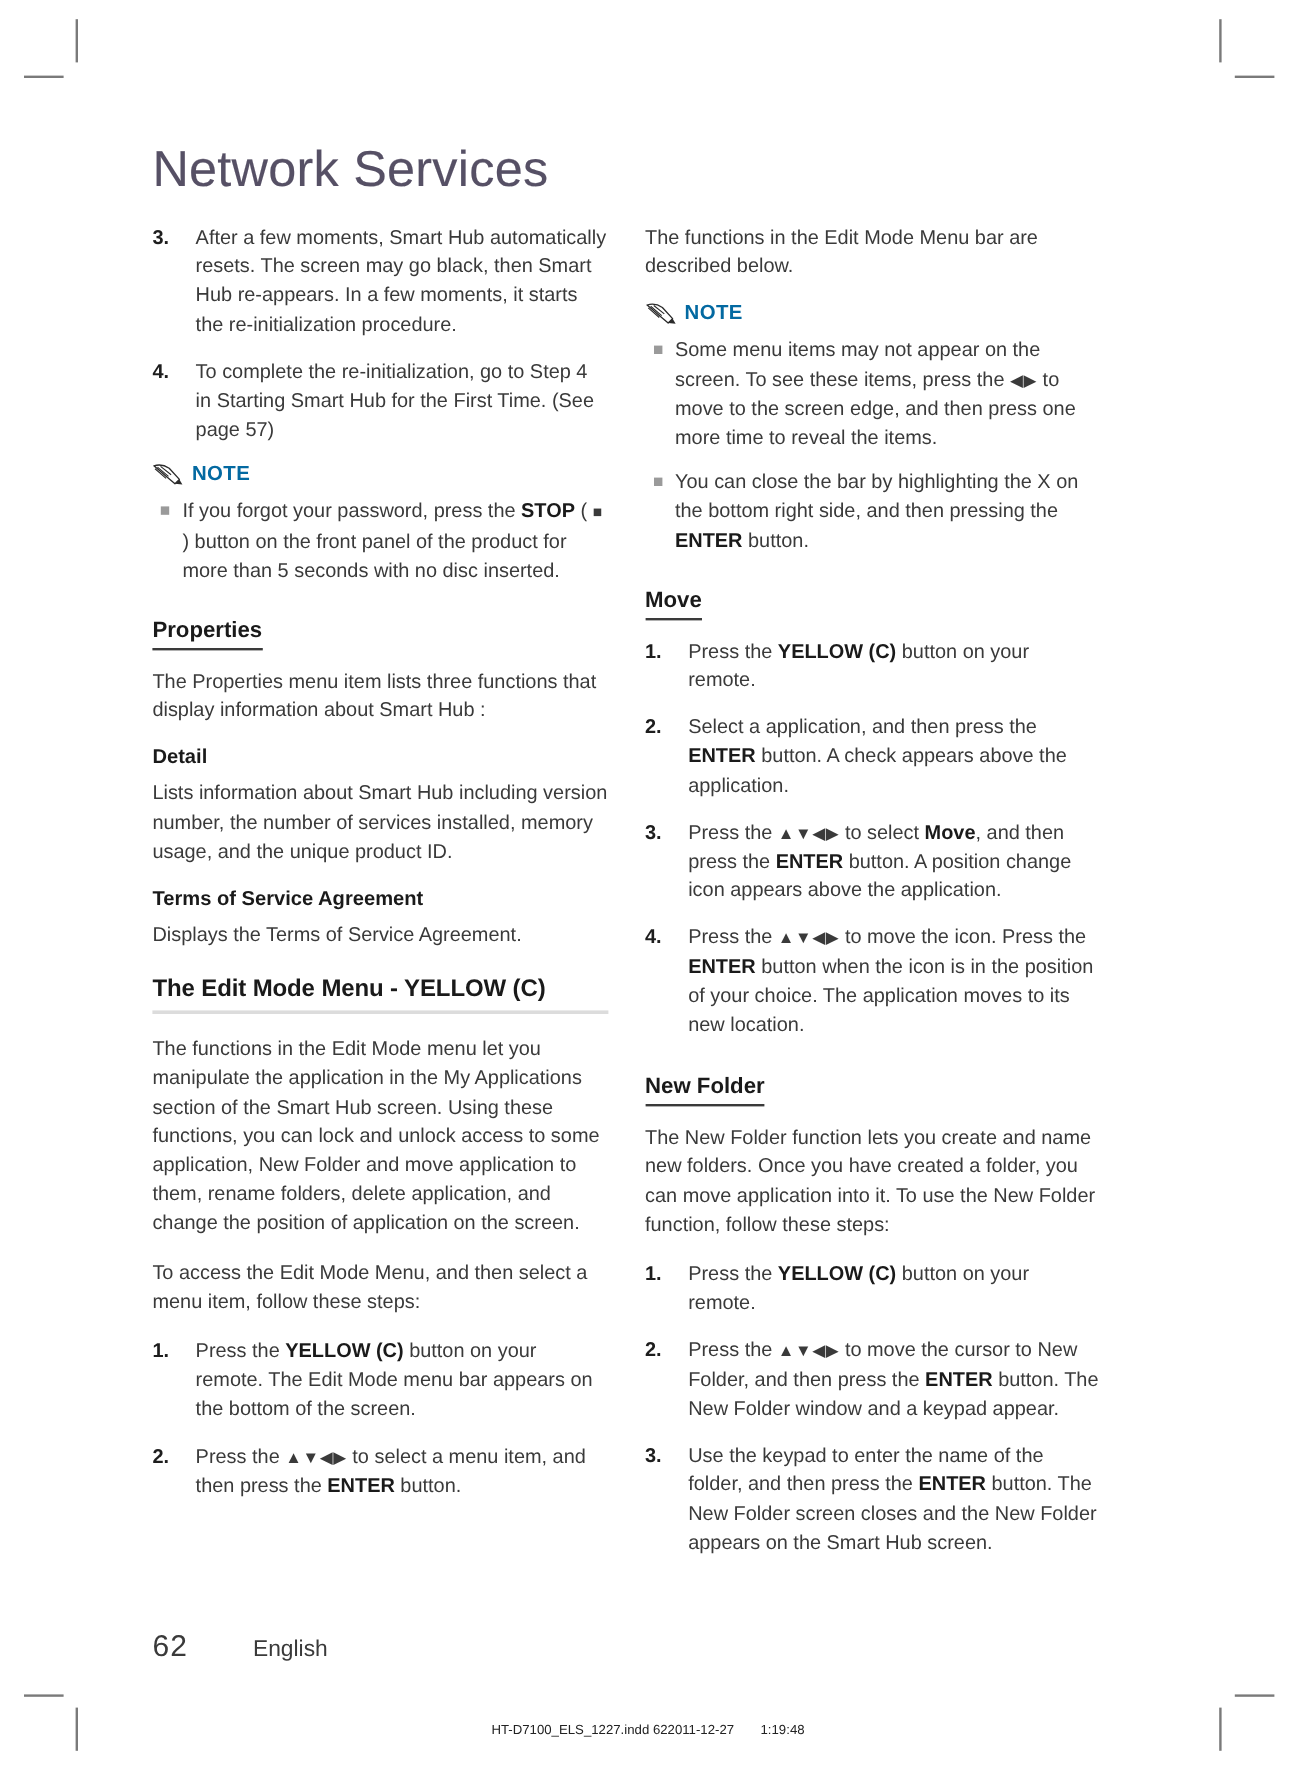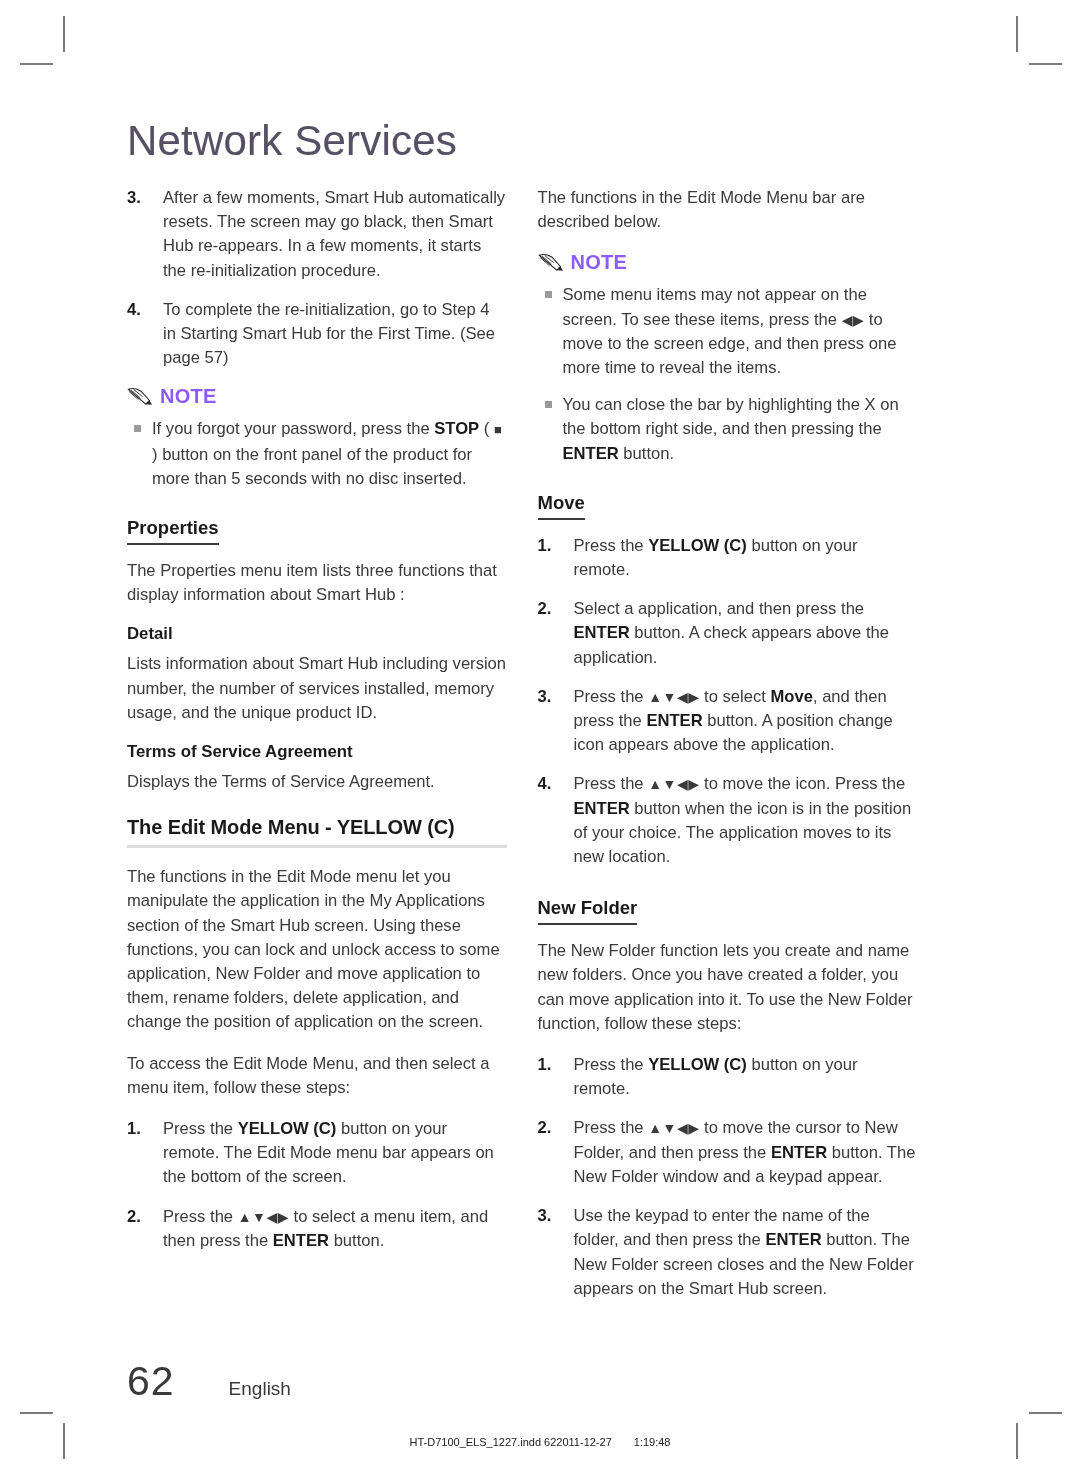--- a/index.html
+++ b/index.html
@@ -71,23 +71,23 @@
     font-weight: bold;
     color: #1d1d1d;
   }
   .step-body { flex: 1 1 auto; }
 
   
   .note-head {
     display: flex;
     align-items: center;
     gap: 7px;
-    font-size: 20px;
-    font-weight: bold;
-    color: #8b5cf6;
+    font-size: 17px;
+    font-weight: bold;
+    color: #0369a1;
     margin-top: 4px;
     margin-bottom: 9px;
     letter-spacing: 0.3px;
   }
   .pencil-icon { width: 26px; height: 19px; display: block; }
 
   .note-item {
     display: flex;
     font-size: 16.6px;
     line-height: 24.2px;
@@ -143,21 +143,21 @@
   
   .page-footer {
     position: absolute;
     left: 127px;
     top: 1358px;
     display: flex;
     align-items: baseline;
     gap: 14px;
   }
   .page-num {
-    font-size: 41px;
+    font-size: 25px;
     font-weight: 300;
     color: #3a3a3a;
     letter-spacing: 1px;
   }
   .page-lang {
     font-size: 19px;
     color: #3a3a3a;
     margin-left: 40px;
   }
 

